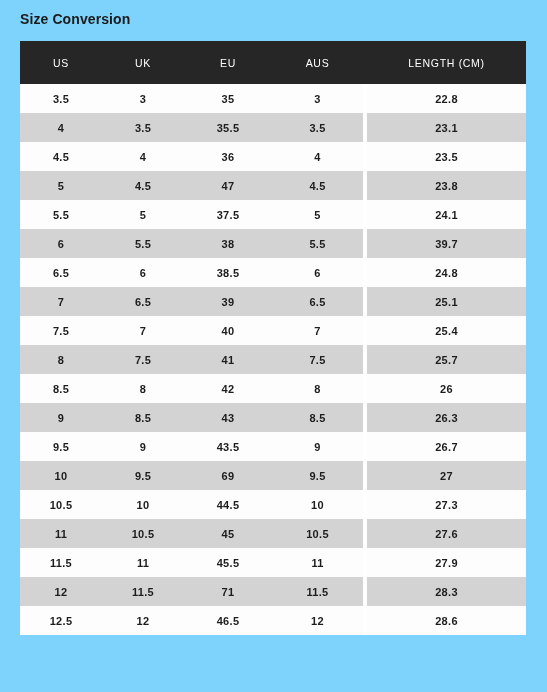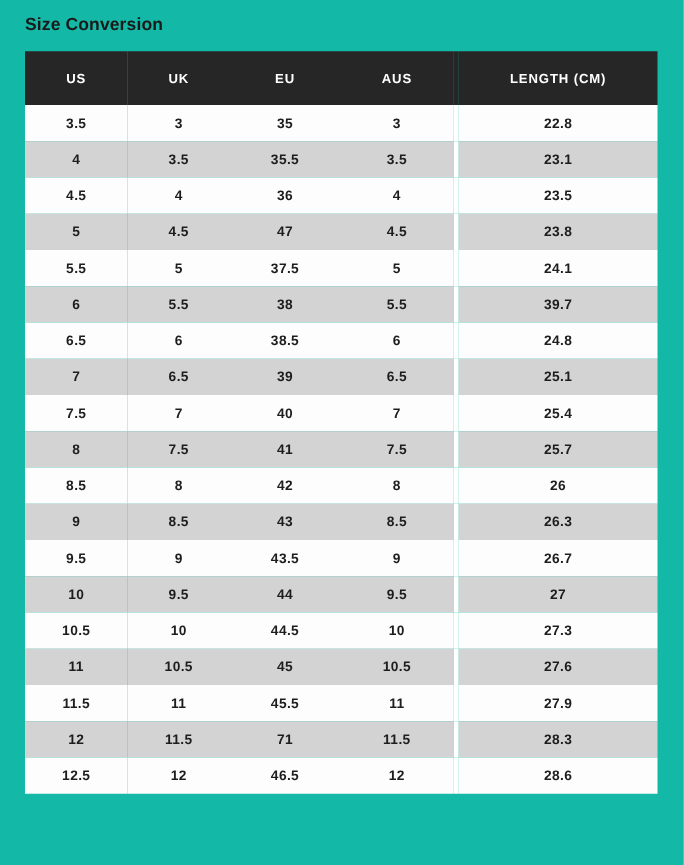--- a/index.html
+++ b/index.html
@@ -11,21 +11,21 @@
     width: 547px;
     height: 692px;
     font-family: "Liberation Sans", sans-serif;
     color: #1a1a1a;
     overflow: hidden;
   }
   .page {
     position: relative;
     width: 547px;
     height: 692px;
-    background: #14b8a6;
+    background: #7dd3fc;
   }
   .page-title {
     position: absolute;
     left: 20px;
     top: 10px;
     font-size: 14px;
     font-weight: bold;
     color: #1a1a1a;
     letter-spacing: 0.1px;
     line-height: 18px;
@@ -46,21 +46,21 @@
   table.size-table col.c-uk     { width: 82px; }
   table.size-table col.c-eu     { width: 88px; }
   table.size-table col.c-aus    { width: 91px; }
   table.size-table col.c-gap    { width: 4px;  }
   table.size-table col.c-length { width: 159px; }
 
   table.size-table thead th {
     background: #262626;
     color: #ffffff;
     font-size: 10.5px;
-    font-weight: bold;
+    font-weight: normal;
     letter-spacing: 0.7px;
     height: 43px;
     padding: 0;
     text-align: center;
     vertical-align: middle;
     border: 0;
   }
   table.size-table thead th.gap-head {
     background: #262626;
   }
@@ -214,21 +214,21 @@
             <td>9.5</td>
             <td>9</td>
             <td>43.5</td>
             <td>9</td>
             <td class="gap-cell"></td>
             <td>26.7</td>
           </tr>
           <tr class="row-even">
             <td>10</td>
             <td>9.5</td>
-            <td>44</td>
+            <td>69</td>
             <td>9.5</td>
             <td class="gap-cell"></td>
             <td>27</td>
           </tr>
           <tr class="row-odd">
             <td>10.5</td>
             <td>10</td>
             <td>44.5</td>
             <td>10</td>
             <td class="gap-cell"></td>

